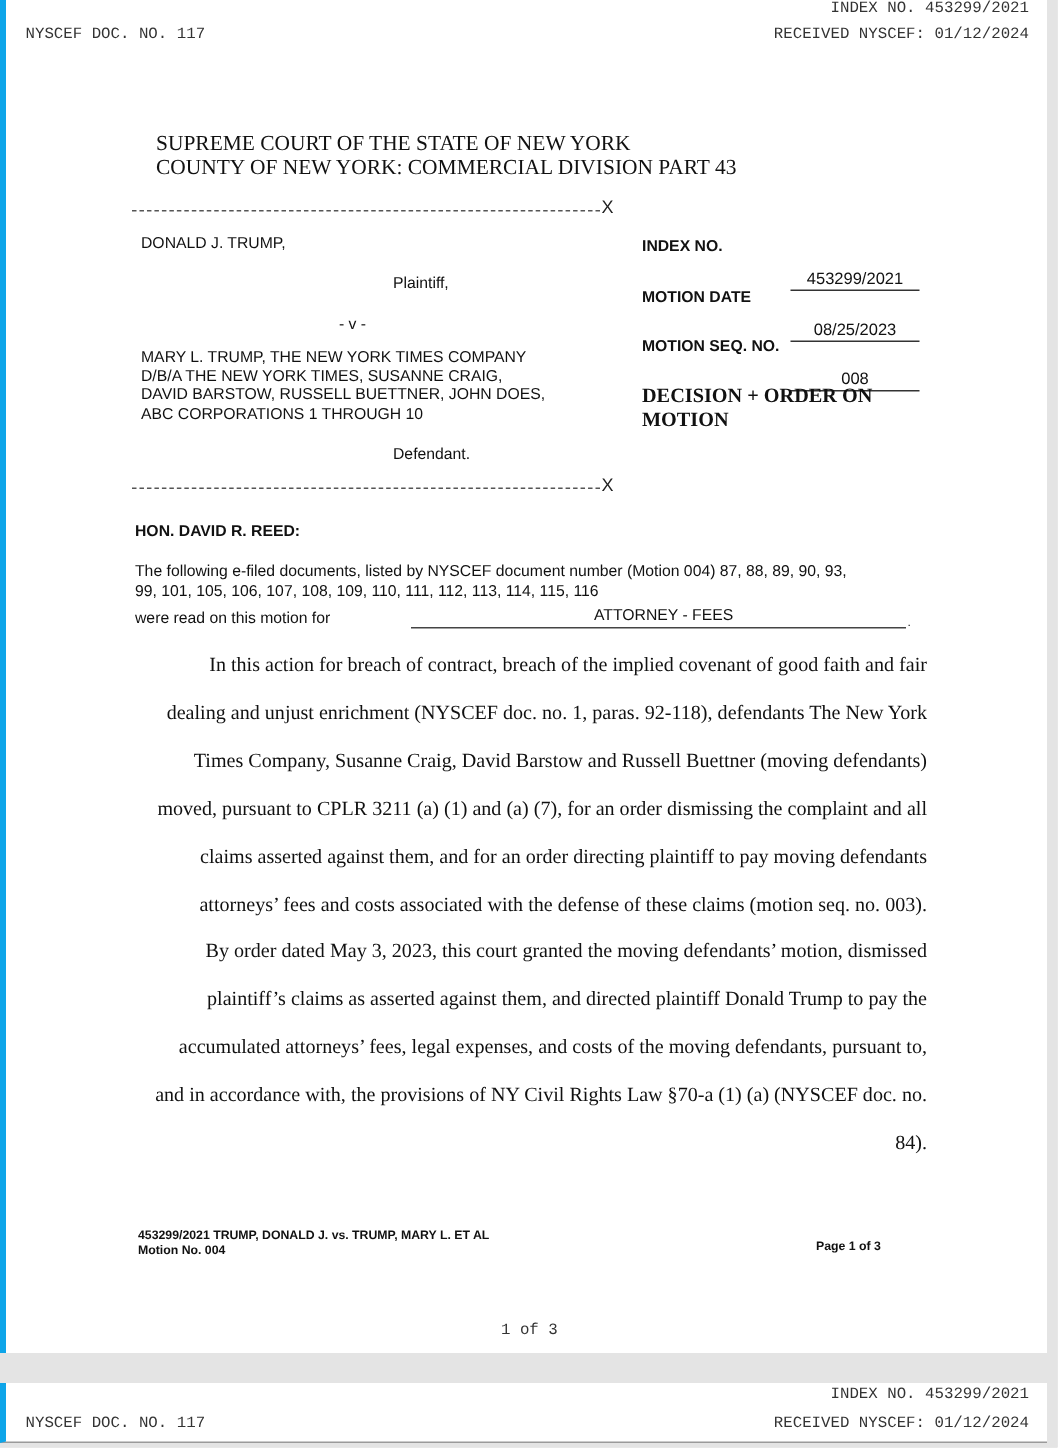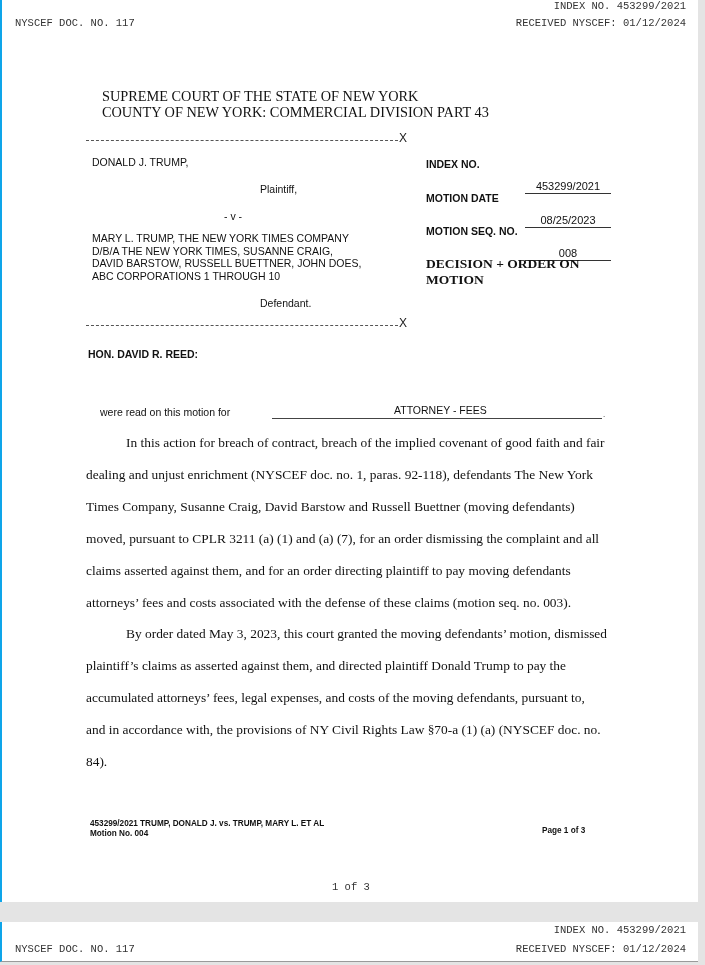--- a/index.html
+++ b/index.html
@@ -14,21 +14,21 @@
       position: relative;
       width: 705px;
       height: 965px;
       background: #e4e4e4;
     }
     .page {
       position: absolute;
       left: 0;
       width: 698px;
       background: #ffffff;
-      border-left: 2px solid #0ea5e9;
+      border-left: 4px solid #0ea5e9;
       box-sizing: border-box;
     }
     .page1 { top: 0; height: 902px; }
     .page2 { top: 922px; height: 40px; border-bottom: 1px solid #9a9a9a; }
     .mono {
       font-family: "Liberation Mono", "DejaVu Sans Mono", monospace;
       font-size: 10.5px;
       color: #333;
       position: absolute;
       white-space: nowrap;
@@ -88,20 +88,21 @@
     }
     .para {
       position: absolute;
       left: 84px;
       width: 530px;
       font-family: "Liberation Serif", "DejaVu Serif", serif;
       font-size: 13.4px;
       color: #111;
       line-height: 32px;
       white-space: nowrap;
+      text-align: right;
     }
     .para .ln { display: block; height: 32px; }
     .para .indent { padding-left: 40px; }
     .footer-small {
       font-family: "Liberation Sans", sans-serif;
       font-weight: bold;
       font-size: 8.2px;
       position: absolute;
       color: #111;
       white-space: nowrap;
@@ -161,21 +162,25 @@
     <div class="sans label-b" style="left:424px; top:225px;">MOTION SEQ. NO.</div>
     <div class="field-val" style="left:523px; top:223px; width:86px;">008</div>
 
     <div class="decision" style="left:424px; top:256px; width:176px;">
       <div>DECISION + ORDER ON</div>
       <div>MOTION</div>
     </div>
 
     <div class="sans label-b" style="left:86px; top:348px;">HON. DAVID R. REED:</div>
 
-    <div class="sans small" style="left:98px; top:406px;">were read on this motion for</div>
+    <div class="sans small" style="left:86px; top:375px; line-height:12.5px;">
+      <div>The following e-filed documents, listed by NYSCEF document number (Motion 004) 87, 88, 89, 90, 93,</div>
+      <div>99, 101, 105, 106, 107, 108, 109, 110, 111, 112, 113, 114, 115, 116</div>
+    </div>
+    <div class="sans small" style="left:86px; top:406px;">were read on this motion for</div>
     <div class="sans small" style="left:392px; top:404px;">ATTORNEY - FEES</div>
     <div class="underline-fees"></div>
     <div class="sans small" style="left:601px; top:410px; font-size:8px;">.</div>
 
     <div class="para" style="top:427px;">
       <span class="ln indent">In this action for breach of contract, breach of the implied covenant of good faith and fair</span>
       <span class="ln">dealing and unjust enrichment (NYSCEF doc. no. 1, paras. 92-118), defendants The New York</span>
       <span class="ln">Times Company, Susanne Craig, David Barstow and Russell Buettner (moving defendants)</span>
       <span class="ln">moved, pursuant to CPLR 3211 (a) (1) and (a) (7), for an order dismissing the complaint and all</span>
       <span class="ln">claims asserted against them, and for an order directing plaintiff to pay moving defendants</span>

